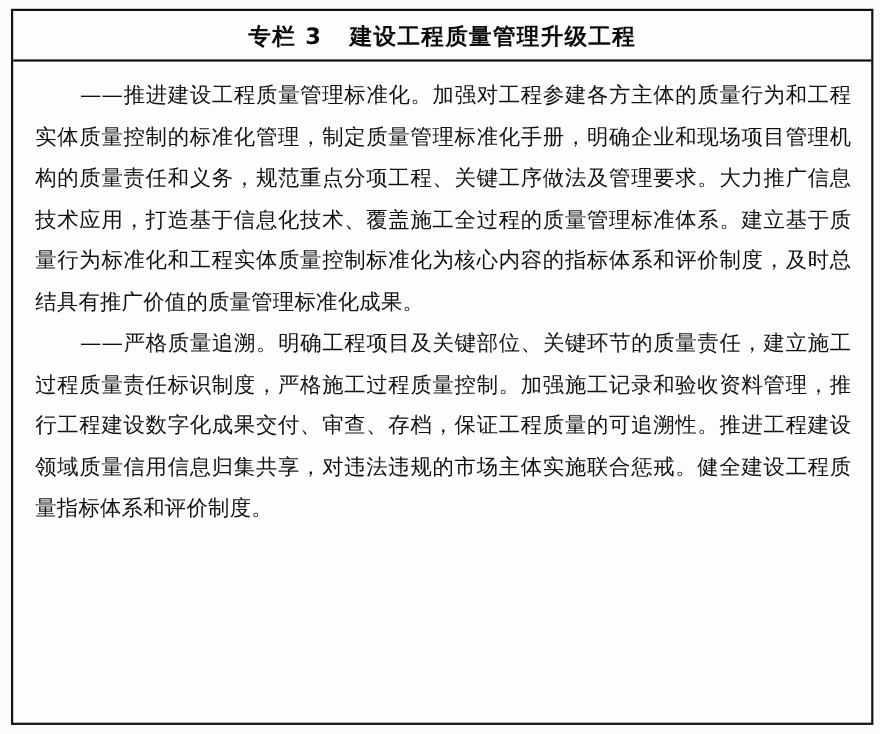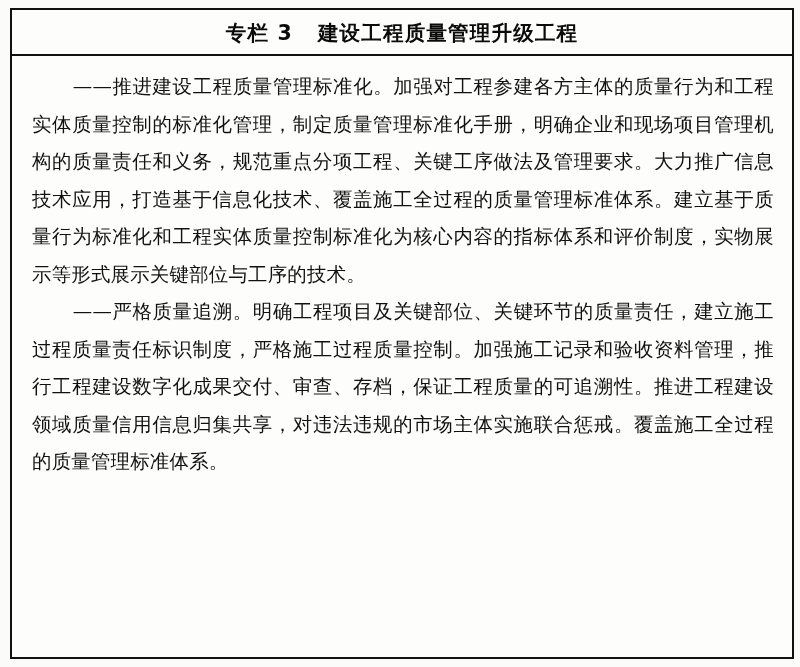--- a/index.html
+++ b/index.html
@@ -75,18 +75,18 @@
 <body>
 
 <div class="page">
   <div class="box">
 
     <div class="title-bar">
       <span class="title-text">专栏 3   建设工程质量管理升级工程</span>
     </div>
 
     <div class="body-area">
-      <p class="para">——推进建设工程质量管理标准化。加强对工程参建各方主体的质量行为和工程实体质量控制的标准化管理，制定质量管理标准化手册，明确企业和现场项目管理机构的质量责任和义务，规范重点分项工程、关键工序做法及管理要求。大力推广信息技术应用，打造基于信息化技术、覆盖施工全过程的质量管理标准体系。建立基于质量行为标准化和工程实体质量控制标准化为核心内容的指标体系和评价制度，实物展示等形式展示关键部位与工序的技术。</p>
-      <p class="para">——严格质量追溯。明确工程项目及关键部位、关键环节的质量责任，建立施工过程质量责任标识制度，严格施工过程质量控制。加强施工记录和验收资料管理，推行工程建设数字化成果交付、审查、存档，保证工程质量的可追溯性。推进工程建设领域质量信用信息归集共享，对违法违规的市场主体实施联合惩戒。覆盖施工全过程的质量管理标准体系。</p>
+      <p class="para">——推进建设工程质量管理标准化。加强对工程参建各方主体的质量行为和工程实体质量控制的标准化管理，制定质量管理标准化手册，明确企业和现场项目管理机构的质量责任和义务，规范重点分项工程、关键工序做法及管理要求。大力推广信息技术应用，打造基于信息化技术、覆盖施工全过程的质量管理标准体系。建立基于质量行为标准化和工程实体质量控制标准化为核心内容的指标体系和评价制度，及时总结具有推广价值的质量管理标准化成果。</p>
+      <p class="para">——严格质量追溯。明确工程项目及关键部位、关键环节的质量责任，建立施工过程质量责任标识制度，严格施工过程质量控制。加强施工记录和验收资料管理，推行工程建设数字化成果交付、审查、存档，保证工程质量的可追溯性。推进工程建设领域质量信用信息归集共享，对违法违规的市场主体实施联合惩戒。健全建设工程质量指标体系和评价制度。</p>
     </div>
 
   </div>
 </div>
 
 </body></html>

